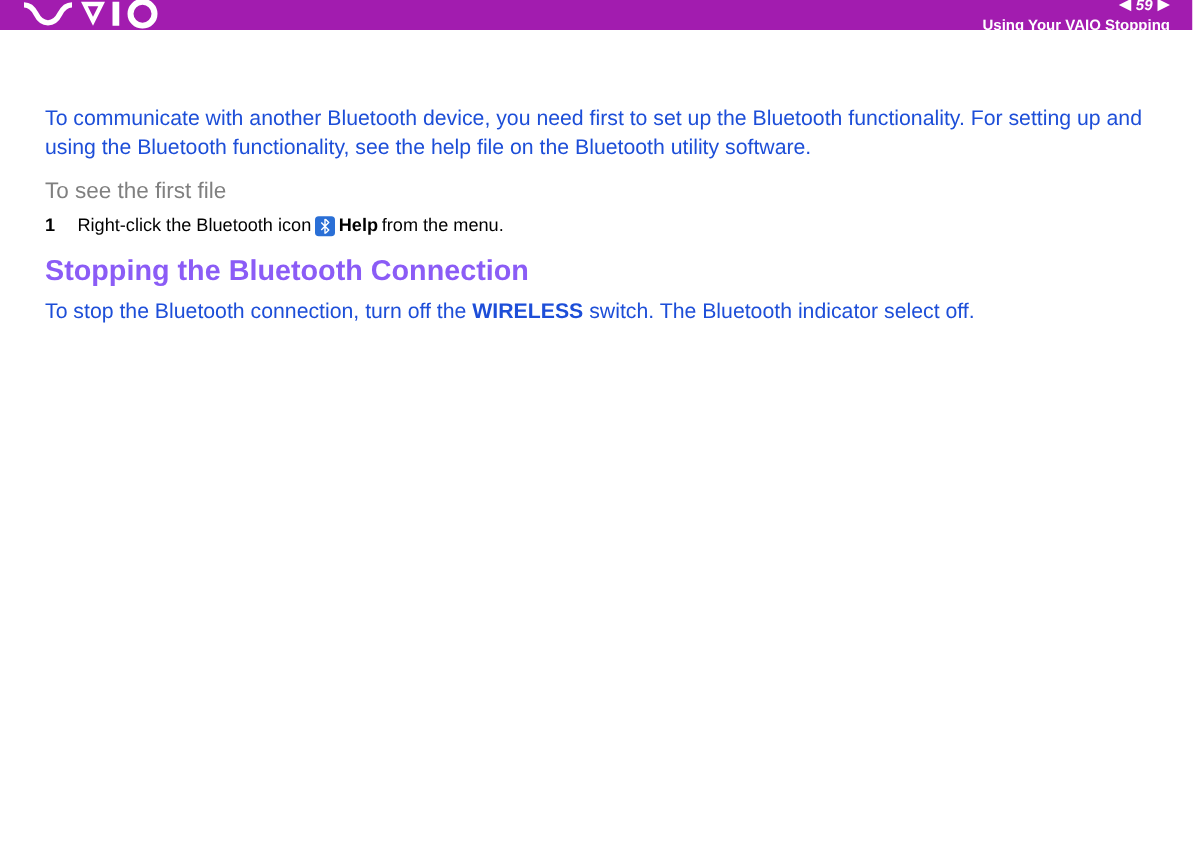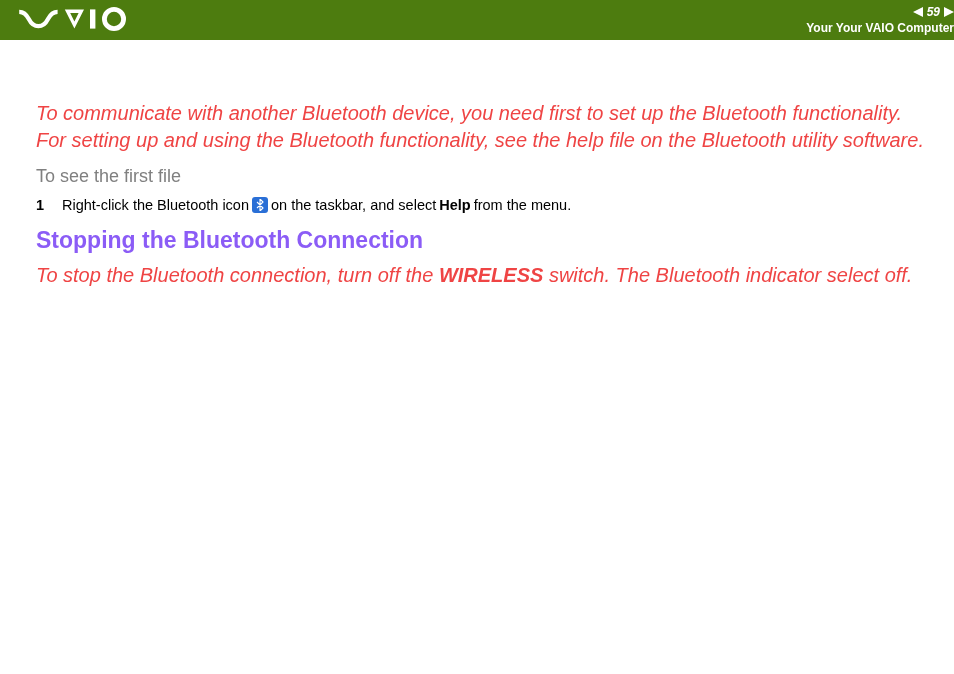--- a/index.html
+++ b/index.html
@@ -7,26 +7,27 @@
       padding: 0;
       box-sizing: border-box;
     }
     body {
       font-family: Arial, Helvetica, sans-serif;
       width: 954px;
       height: 674px;
       background: #fff;
     }
     .header {
-      background: #4d7c0f;
+      background: #a21caf;
       color: #fff;
-      height: 40px;
+      height: 24px;
       display: flex;
       justify-content: space-between;
       align-items: center;
+      padding-right: 18px;
     }
     .logo {
       padding-left: 18px;
       padding-top: 2px;
     }
     .logo svg {
       height: 24px;
       width: auto;
       fill: #fff;
     }
@@ -65,25 +66,24 @@
     .content {
       padding: 60px 28px 0 36px;
     }
     h2.gray {
       color: #808080;
       font-weight: normal;
       font-size: 21px;
       margin-bottom: 8px;
     }
     p.body {
-      font-size: 20px;
+      font-size: 17px;
       line-height: 1.35;
-      color: #ef4444;
+      color: #1d4ed8;
       margin-bottom: 12px;
-      font-style: italic;
     }
     h3.gray {
       color: #808080;
       font-weight: normal;
       font-size: 18px;
       margin-bottom: 10px;
       margin-top: 6px;
     }
     .step {
       display: flex;
@@ -138,40 +138,39 @@
       <rect x="120" y="4" width="9" height="32" fill="#fff"></rect>
       <circle cx="160" cy="20" r="16" stroke="#fff" stroke-width="8" fill="none"></circle>
     </svg>
   </div>
   <div class="header-right">
     <div class="page-nav">
       <span class="arrow arrow-left"></span>
       <span>59</span>
       <span class="arrow arrow-right"></span>
     </div>
-    <div class="header-subtitle">Your Your VAIO Computer</div>
+    <div class="header-subtitle">Using Your VAIO Stopping</div>
   </div>
 </div>
 
 <div class="content">
 
   <p class="body">To communicate with another Bluetooth device, you need first to set up the Bluetooth functionality. For setting up and using the Bluetooth functionality, see the help file on the Bluetooth utility software.</p>
 
   <h3 class="gray">To see the first file</h3>
 
   <div class="step">
     <span class="step-num">1</span>
     <span class="step-text">
       <span>Right-click the Bluetooth icon</span>
       <span class="bt-icon">
         <svg viewBox="0 0 10 16">
           <path d="M 5 0 L 5 16 L 9 12 L 1 4 M 5 0 L 9 4 L 1 12" stroke="#fff" stroke-width="1.5" fill="none" stroke-linejoin="round"></path>
         </svg>
       </span>
-      <span>on the taskbar, and select</span>
       <span class="bold">Help</span>
       <span>from the menu.</span>
     </span>
   </div>
 
   <h2 class="blue">Stopping the Bluetooth Connection</h2>
   <p class="body">
     <span>To stop the Bluetooth connection, turn off the</span>
     <span class="bold">WIRELESS</span>
     <span>switch. The Bluetooth indicator select off.</span>

